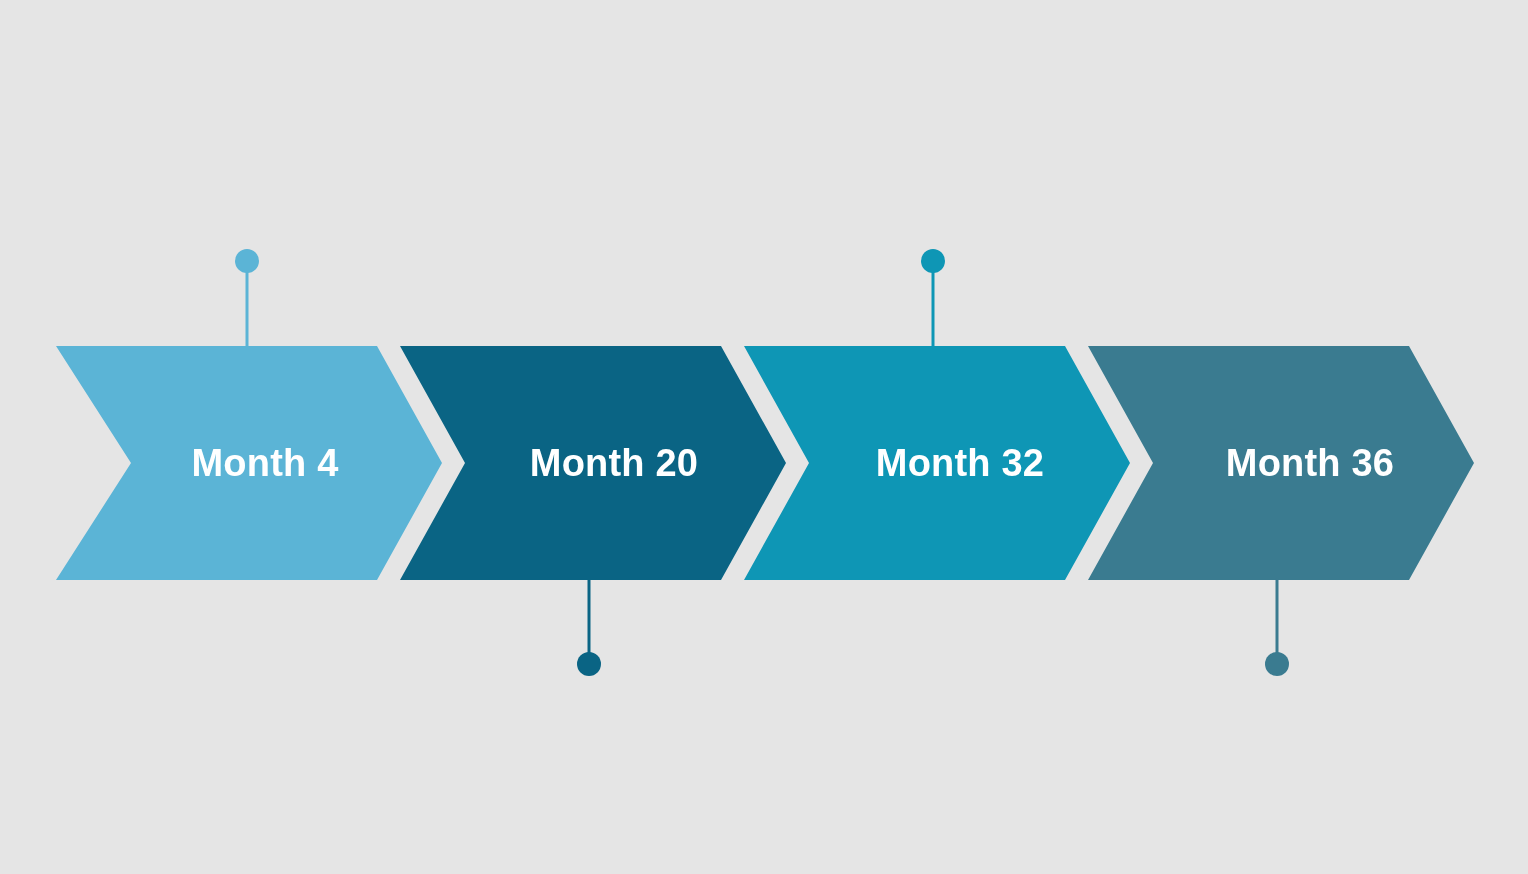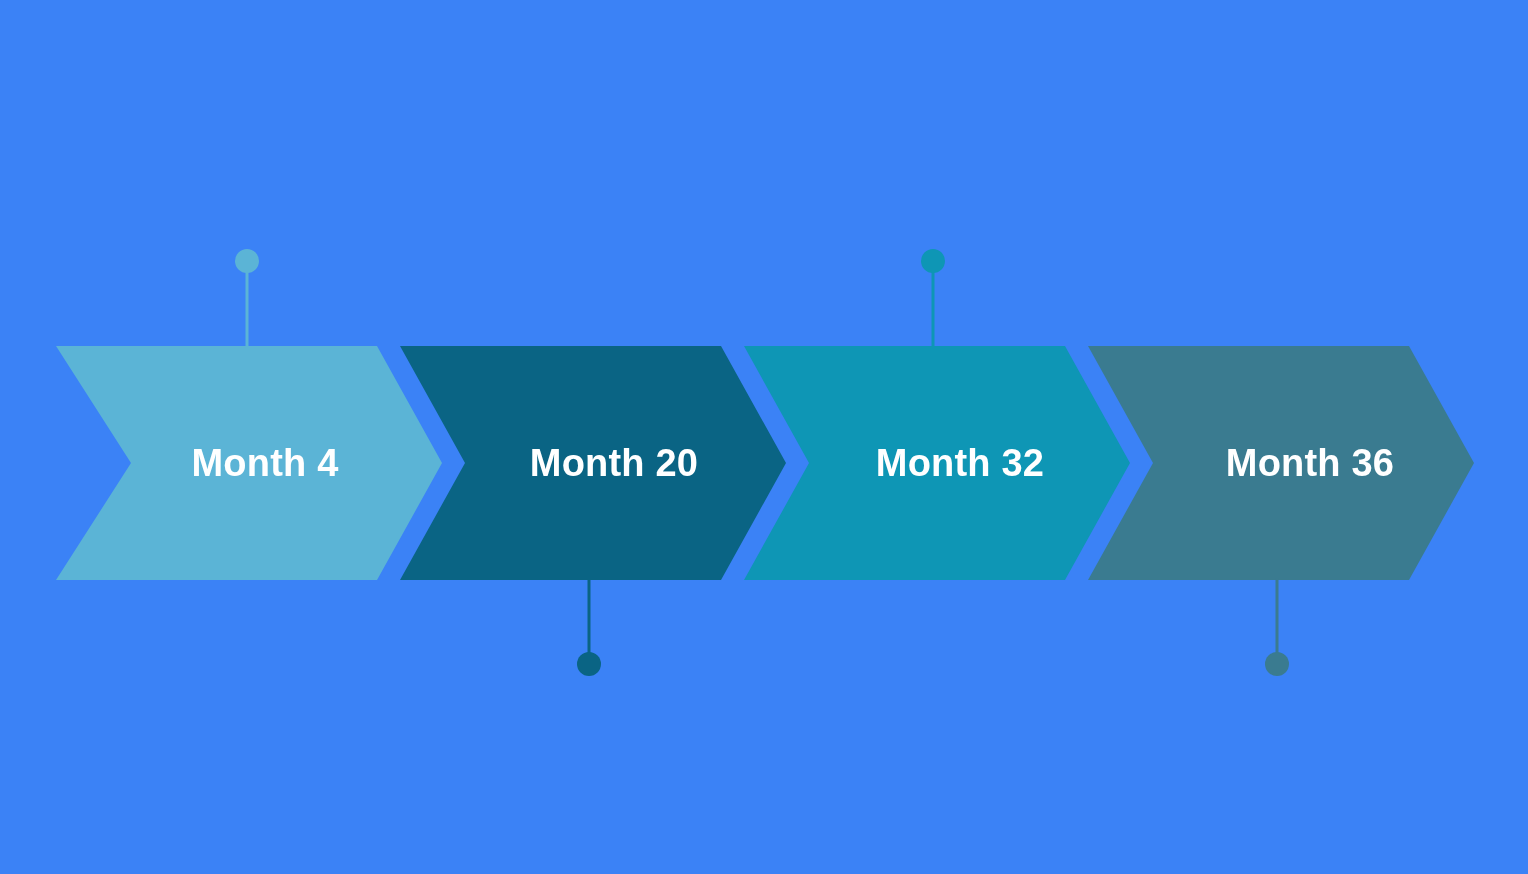--- a/index.html
+++ b/index.html
@@ -32,21 +32,21 @@
     font-family: "Liberation Sans", "DejaVu Sans", sans-serif;
     font-weight: bold;
     font-size: 38px;
     fill: #ffffff;
     letter-spacing: 0.2px;
   }
 </style>
 </head>
 <body style="background: rgb(0, 0, 0);">
 
-<div id="diagram-root" style="background: #3b82f6;">
+<div id="diagram-root" style="background: #e5e5e5;">
 
   <svg id="chevron-svg" viewBox="0 0 1528 874" xmlns="http://www.w3.org/2000/svg">
 
     <g>
       <line x1="247" y1="268" x2="247" y2="348" stroke="#5BB4D6" stroke-width="3"></line>
       <circle cx="247" cy="261" r="12" fill="#5BB4D6"></circle>
       <polygon points="56,346 377,346 442,463 377,580 56,580 131,463" fill="#5BB4D6"></polygon>
       <text class="chevron-label" x="265" y="463" text-anchor="middle" dominant-baseline="central">Month 4</text>
     </g>
 

